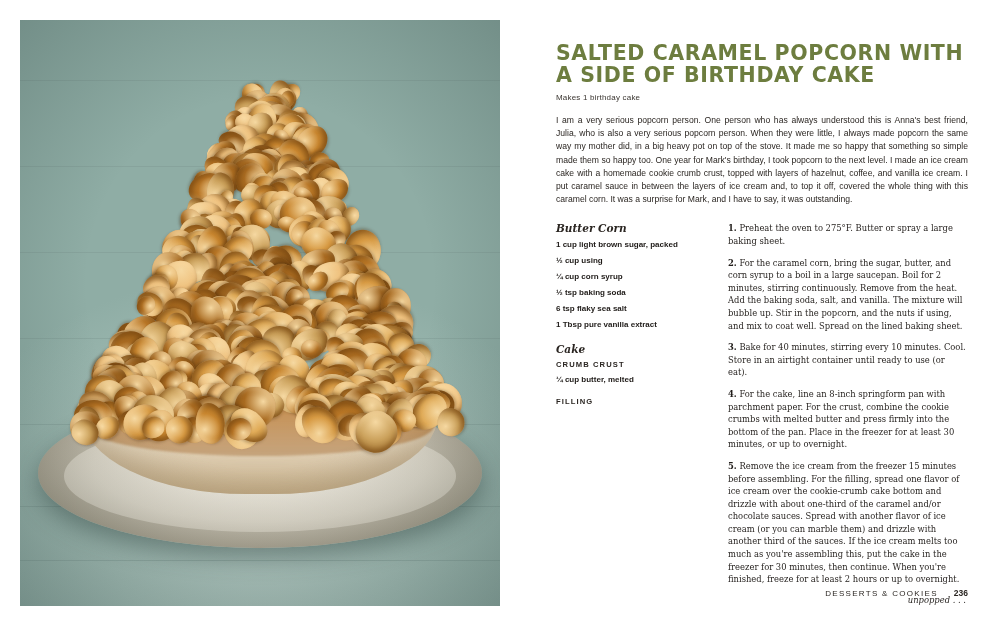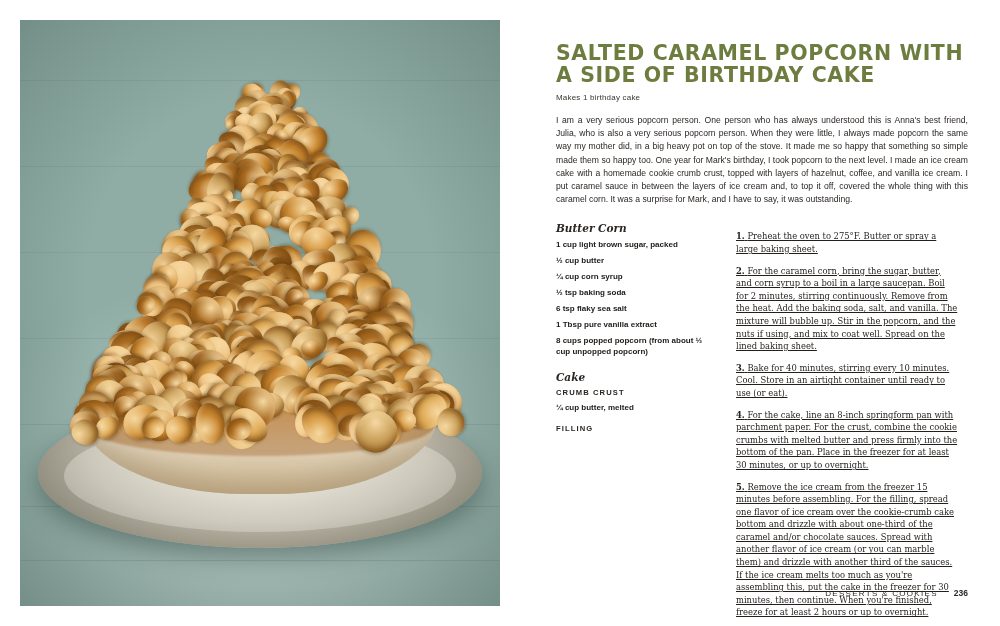--- a/index.html
+++ b/index.html
@@ -149,21 +149,21 @@
     margin: 0; padding: 0;
   }
   ul.ing li {
     font-size: 8px;
     line-height: 11.4px;
     font-weight: 700;
     margin-bottom: 4.5px;
     color: #1f1b18;
   }
 
-  ol.steps { list-style: none; margin: 8px; padding: 0; text-decoration: underline; }
+  ol.steps { list-style: none; margin: 0; padding: 0; }
   ol.steps li {
     font-family: "DejaVu Serif", serif;
     font-size: 8.4px;
     line-height: 12.6px;
     margin-bottom: 9px;
     text-align: left;
     color: #221e1b;
   }
   ol.steps li b { font-weight: 700; }
   .continued {
@@ -748,26 +748,25 @@
     <p class="yield">Makes 1 birthday cake</p>
     <p class="headnote">I am a very serious popcorn person. One person who has always understood this is Anna's best friend, Julia, who is also a very serious popcorn person. When they were little, I always made popcorn the same way my mother did, in a big heavy pot on top of the stove. It made me so happy that something so simple made them so happy too. One year for Mark's birthday, I took popcorn to the next level. I made an ice cream cake with a homemade cookie crumb crust, topped with layers of hazelnut, coffee, and vanilla ice cream. I put caramel sauce in between the layers of ice cream and, to top it off, covered the whole thing with this caramel corn. It was a surprise for Mark, and I have to say, it was outstanding.</p>
 
     <div class="two-col">
 
       <div class="col-left">
 
         <h2 class="sect-head">Butter Corn</h2>
         <ul class="ing">
           <li>1 cup light brown sugar, packed</li>
-          <li>½ cup butter</li>
+          <li>½ cup using</li>
           <li>¼ cup corn syrup</li>
           <li>½ tsp baking soda</li>
           <li>6 tsp flaky sea salt</li>
           <li>1 Tbsp pure vanilla extract</li>
-          <li>8 cups popped popcorn (from about ½ cup unpopped popcorn)</li>
         </ul>
 
         <h2 class="sect-head gap">Cake</h2>
 
         <h3 class="sub-head">CRUMB CRUST</h3>
         <ul class="ing">
           <li>¼ cup butter, melted</li>
         </ul>
 
         <h3 class="sub-head gap">FILLING</h3>

